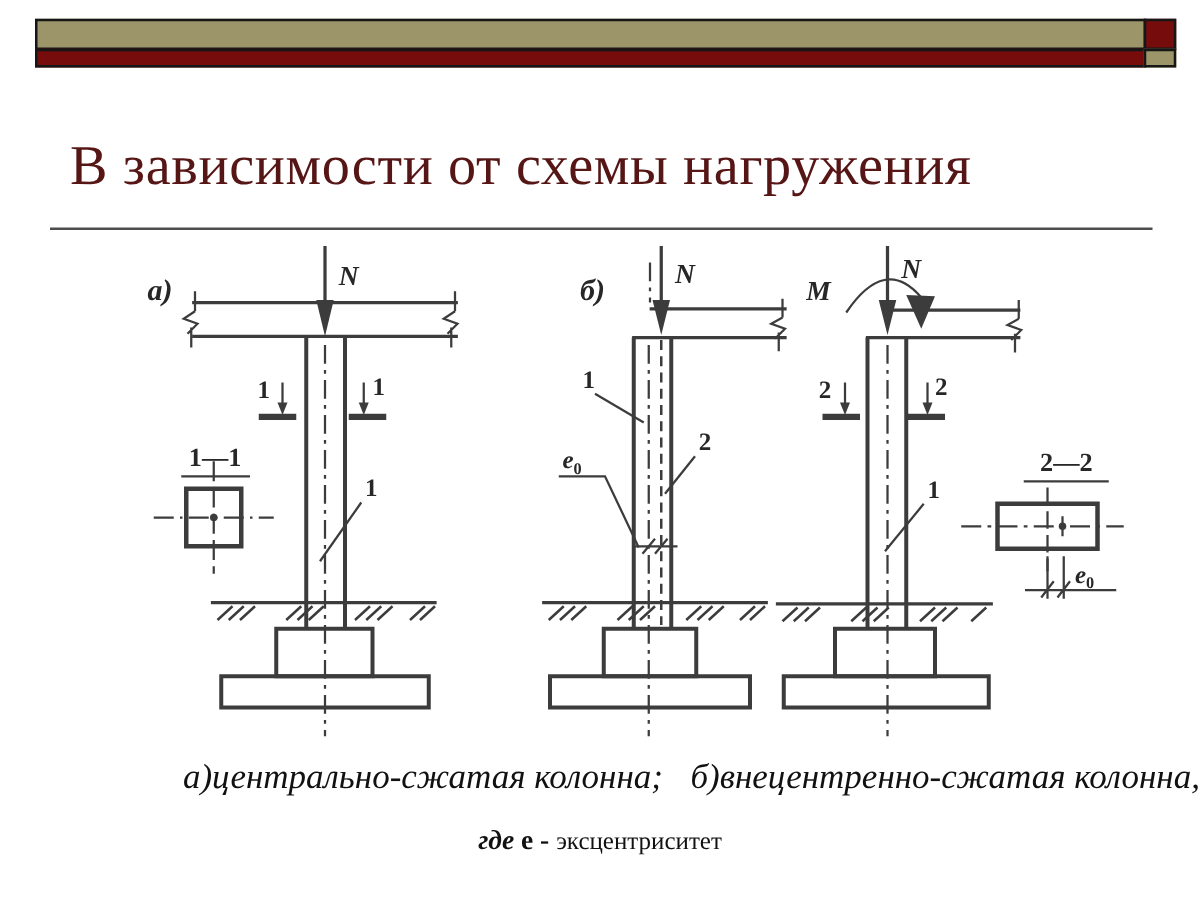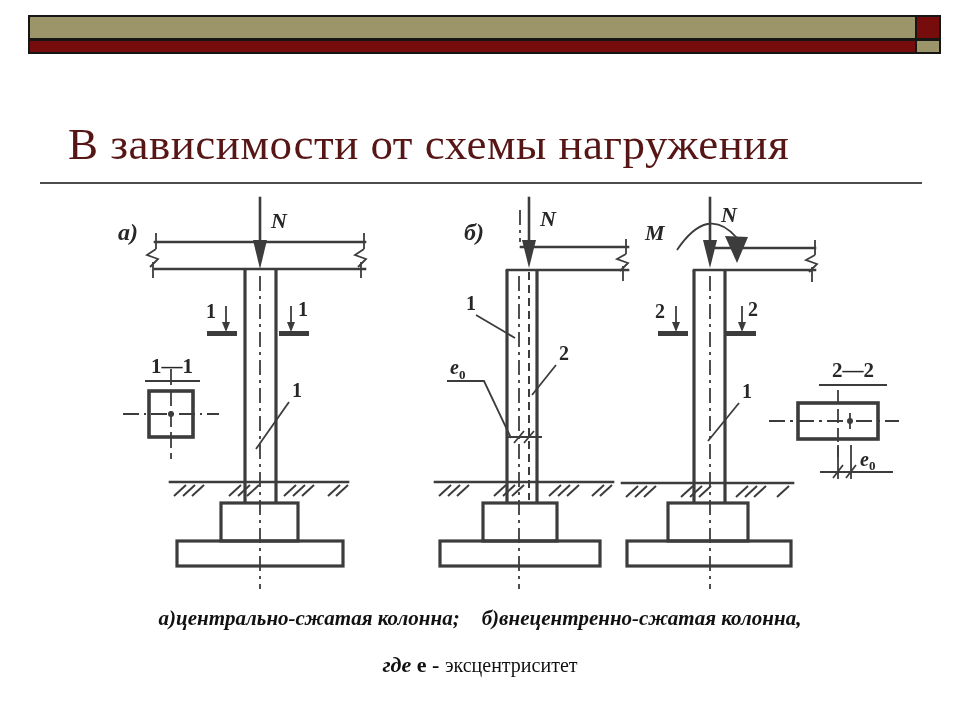--- a/index.html
+++ b/index.html
@@ -5,21 +5,21 @@
   html,body{margin:0;padding:0;background:#ffffff;}
   #slide{position:relative;width:960px;height:720px;background:#ffffff;overflow:hidden;
          font-family:"Liberation Serif",serif;}
   
   .bar{position:absolute;box-sizing:border-box;border:2px solid #161616;}
   #bar-olive{left:28px;top:15px;width:889px;height:25px;background:#9b9569;}
   #bar-olive-cap{left:915px;top:39px;width:26px;height:15px;background:#9b9569;}
   #bar-maroon{left:28px;top:39px;width:889px;height:15px;background:#760c0c;}
   #bar-maroon-cap{left:915px;top:15px;width:26px;height:25px;background:#760c0c;}
   
-  #title{position:absolute;left:56px;top:106px;width:880px;margin:12px;
+  #title{position:absolute;left:56px;top:106px;width:880px;margin:0;
          font-size:45px;font-weight:400;color:#571616;letter-spacing:0.5px;white-space:nowrap;}
   #title-rule{position:absolute;left:40px;top:182px;width:882px;height:2px;background:#4d4d4d;}
   
   #figure{position:absolute;left:0;top:185px;width:960px;height:430px;}
   .ln{stroke:#3c3c3c;stroke-width:2.6;fill:none;stroke-linecap:square;}
   .thin{stroke:#3c3c3c;stroke-width:1.8;fill:none;}
   .thick{stroke:#3c3c3c;stroke-width:3.2;fill:none;}
   .box{stroke:#3c3c3c;stroke-width:3.6;fill:none;}
   .cl{stroke:#3c3c3c;stroke-width:1.8;fill:none;stroke-dasharray:15 5 3 5;}
   .dash{stroke:#3c3c3c;stroke-width:2;fill:none;stroke-dasharray:8 5;}
@@ -27,21 +27,21 @@
   .hatch{stroke:#3c3c3c;stroke-width:2;fill:none;}
   text{fill:#272727;font-family:"Liberation Serif",serif;}
   .lbl{font-size:24px;font-style:italic;font-weight:bold;}
   .frc{font-size:22px;font-style:italic;font-weight:bold;}
   .num{font-size:20px;font-weight:bold;}
   .sec{font-size:21px;font-weight:bold;}
   .ecc{font-size:20px;font-style:italic;font-weight:bold;}
   .eccsub{font-size:13px;font-style:normal;}
   
   #caption{position:absolute;left:0;top:606px;width:960px;text-align:center;color:#111;}
-  #caption .l1{font-size:21px;font-weight:bold;font-style:italic;white-space:nowrap;}
+  #caption .l1{font-size:28px;font-weight:normal;font-style:italic;white-space:nowrap;text-align:right;}
   #caption .l1 .gap{display:inline-block;width:22px;}
   #caption .l2{font-size:22px;margin-top:21px;}
   #caption .w-it{font-weight:bold;font-style:italic;}
   #caption .w-b{font-weight:bold;}
   #caption .w-r{font-weight:normal;font-size:20px;}
 </style>
 </head>
 <body>
 
 <div id="slide">

